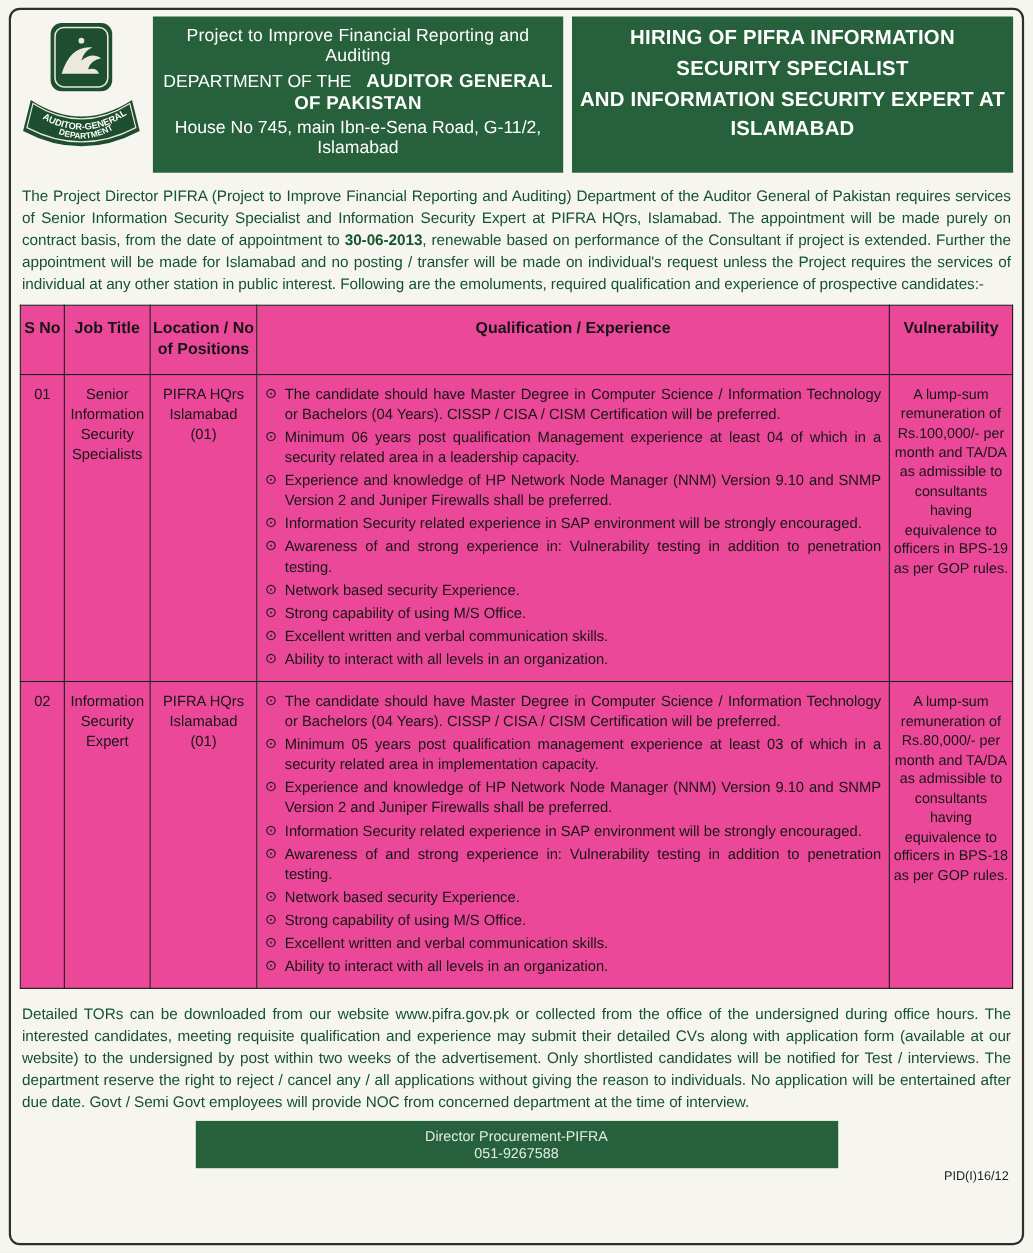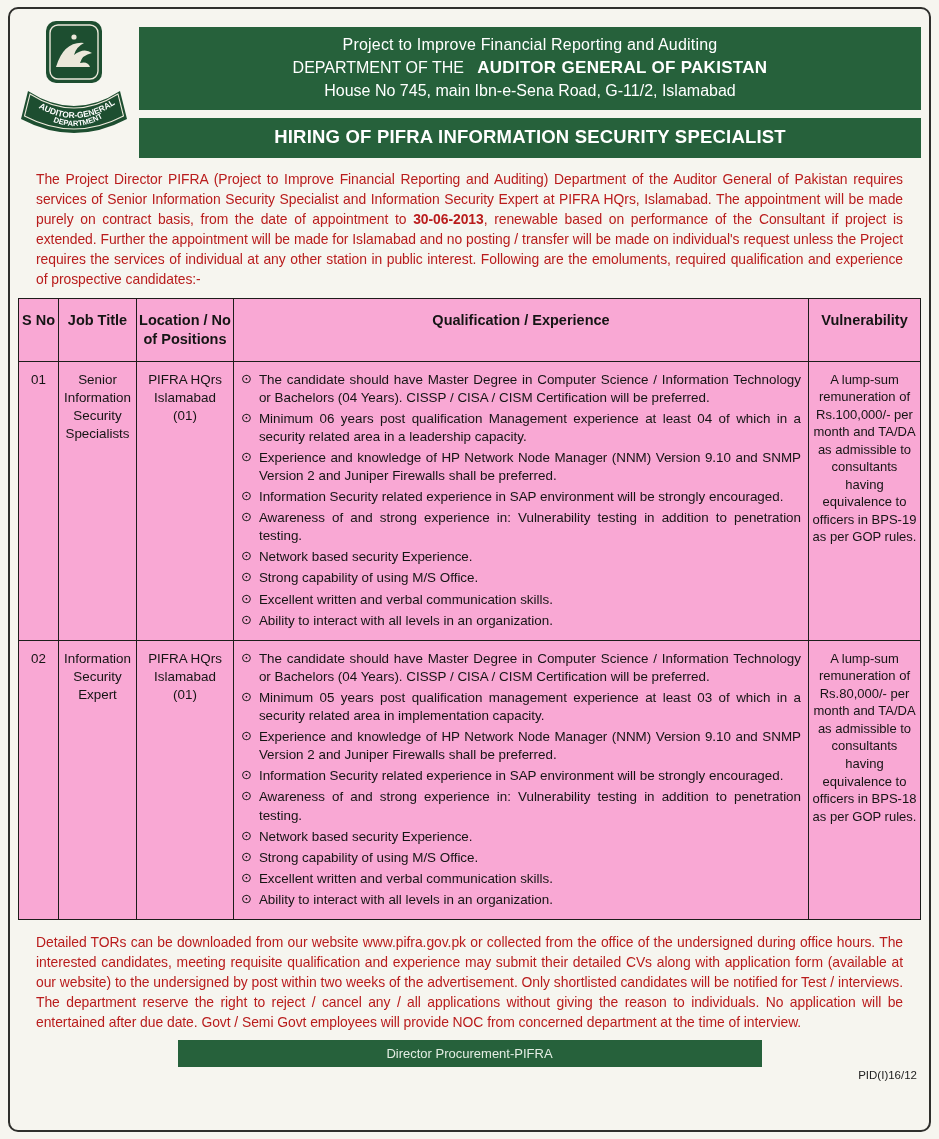--- a/index.html
+++ b/index.html
@@ -25,45 +25,45 @@
   }
   
   .top { display: flex; gap: 9px; }
   .logo-box {
     flex: 0 0 112px;
     min-height: 140px;
     display: flex; align-items: flex-start; justify-content: center;
     padding-top: 2px;
     background: #f6f5ef;
   }
-  .top-right { flex: 1; display: flex; flex-direction: column; gap: 8px; margin-top: 12px; }
+  .top-right { flex: 1; display: flex; flex-direction: row; gap: 8px; }
   .green { background: #26613b; color: #ffffff; }
   .hdr { text-align: center; padding: 9px 4px 10px; }
   .hdr .l1 { font-size: 16px; letter-spacing: .2px; }
   .hdr .l2 { font-size: 16px; margin-top: 4px; }
   .hdr .l2 b { font-size: 17px; letter-spacing: .3px; }
   .hdr .l3 { font-size: 16px; margin-top: 4px; }
   .banner {
     text-align: center; font-weight: bold; font-size: 18.5px;
     line-height: 1.5; padding: 5px 4px 7px; letter-spacing: .2px;
   }
   
   .intro, .closing {
-    margin: 11px 18px 9px;
+    margin: 11px 2px 9px;
     font-size: 13.9px;
     line-height: 1.44;
     text-align: justify;
     letter-spacing: -0.05px;
-    color: #b91c1c;
+    color: #14532d;
   }
   .closing { margin-top: 12px; margin-bottom: 6px; }
   .closing .link { cursor: pointer; }
   
   table { width: 100%; border-collapse: collapse; }
-  th, td { border: 1.6px solid #1d1d1b; vertical-align: top; background: #f9a8d4; }
+  th, td { border: 1.6px solid #1d1d1b; vertical-align: top; background: #ec4899; }
   th { font-size: 14.5px; padding: 12px 2px; text-align: center; line-height: 1.3; }
   td { font-size: 13.4px; padding: 7px 5px; line-height: 1.35; }
   td.c { text-align: center; padding-top: 9px; }
   td.rem { text-align: center; font-size: 13px; padding: 9px 3px; }
   ul.quals { list-style: none; padding: 2px 2px 0 2px; }
   ul.quals li { display: flex; gap: 7px; margin-bottom: 3px; text-align: justify; }
   ul.quals .blt { flex: 0 0 auto; font-size: 13px; line-height: 1.3; }
   
   .sig {
     width: 584px; margin: 8px auto 0;
@@ -103,20 +103,21 @@
         <div class="green hdr">
           <div class="l1">Project to Improve Financial Reporting and Auditing</div>
           <div class="l2">
             <span>DEPARTMENT OF THE</span>&nbsp;&nbsp;
             <b>AUDITOR GENERAL OF PAKISTAN</b>
           </div>
           <div class="l3">House No 745, main Ibn-e-Sena Road, G-11/2, Islamabad</div>
         </div>
         <div class="green banner">
           <div>HIRING OF PIFRA INFORMATION SECURITY SPECIALIST</div>
+          <div>AND INFORMATION SECURITY EXPERT AT ISLAMABAD</div>
         </div>
       </div>
     </div>
 
     <p class="intro"><span>The Project Director PIFRA (Project to Improve Financial Reporting and Auditing) Department of the Auditor General of Pakistan requires services of Senior Information Security Specialist and Information Security Expert at PIFRA HQrs, Islamabad.  The appointment will be made purely on contract basis, from the date of appointment to </span><b>30-06-2013</b><span>, renewable based on performance of the Consultant if project is extended.  Further the appointment will be made for Islamabad and no posting / transfer will be made on individual's request unless the Project requires the services of individual at any other station in public interest. Following are the emoluments, required qualification and experience of prospective candidates:-</span></p>
 
     <table>
       <colgroup>
         <col style="width:40px">
           <col style="width:74px">
@@ -226,18 +227,19 @@
           </td>
           <td class="rem">A lump-sum remuneration of Rs.80,000/- per month and TA/DA as admissible to consultants having equivalence to officers in BPS-18 as per GOP rules.</td>
         </tr>
       </tbody>
     </table>
 
     <p class="closing"><span>Detailed TORs can be downloaded from our website </span><span class="link">www.pifra.gov.pk</span><span> or collected from the office of the undersigned during office hours. The interested candidates, meeting requisite qualification and experience may submit their detailed CVs along with application form (available at our website) to the undersigned by post within two weeks of the advertisement.  Only shortlisted candidates will be notified for Test / interviews.  The department reserve the right to reject / cancel any / all applications without giving the reason to individuals.  No application will be entertained after due date.  Govt / Semi Govt employees will provide NOC from concerned department at the time of interview.</span></p>
 
     <div class="green sig">
       <div class="role">Director Procurement-PIFRA</div>
+      <div class="phone">051-9267588</div>
     </div>
 
     <div class="pid">PID(I)16/12</div>
 
   </div>
 </div>
 
 </body></html>

